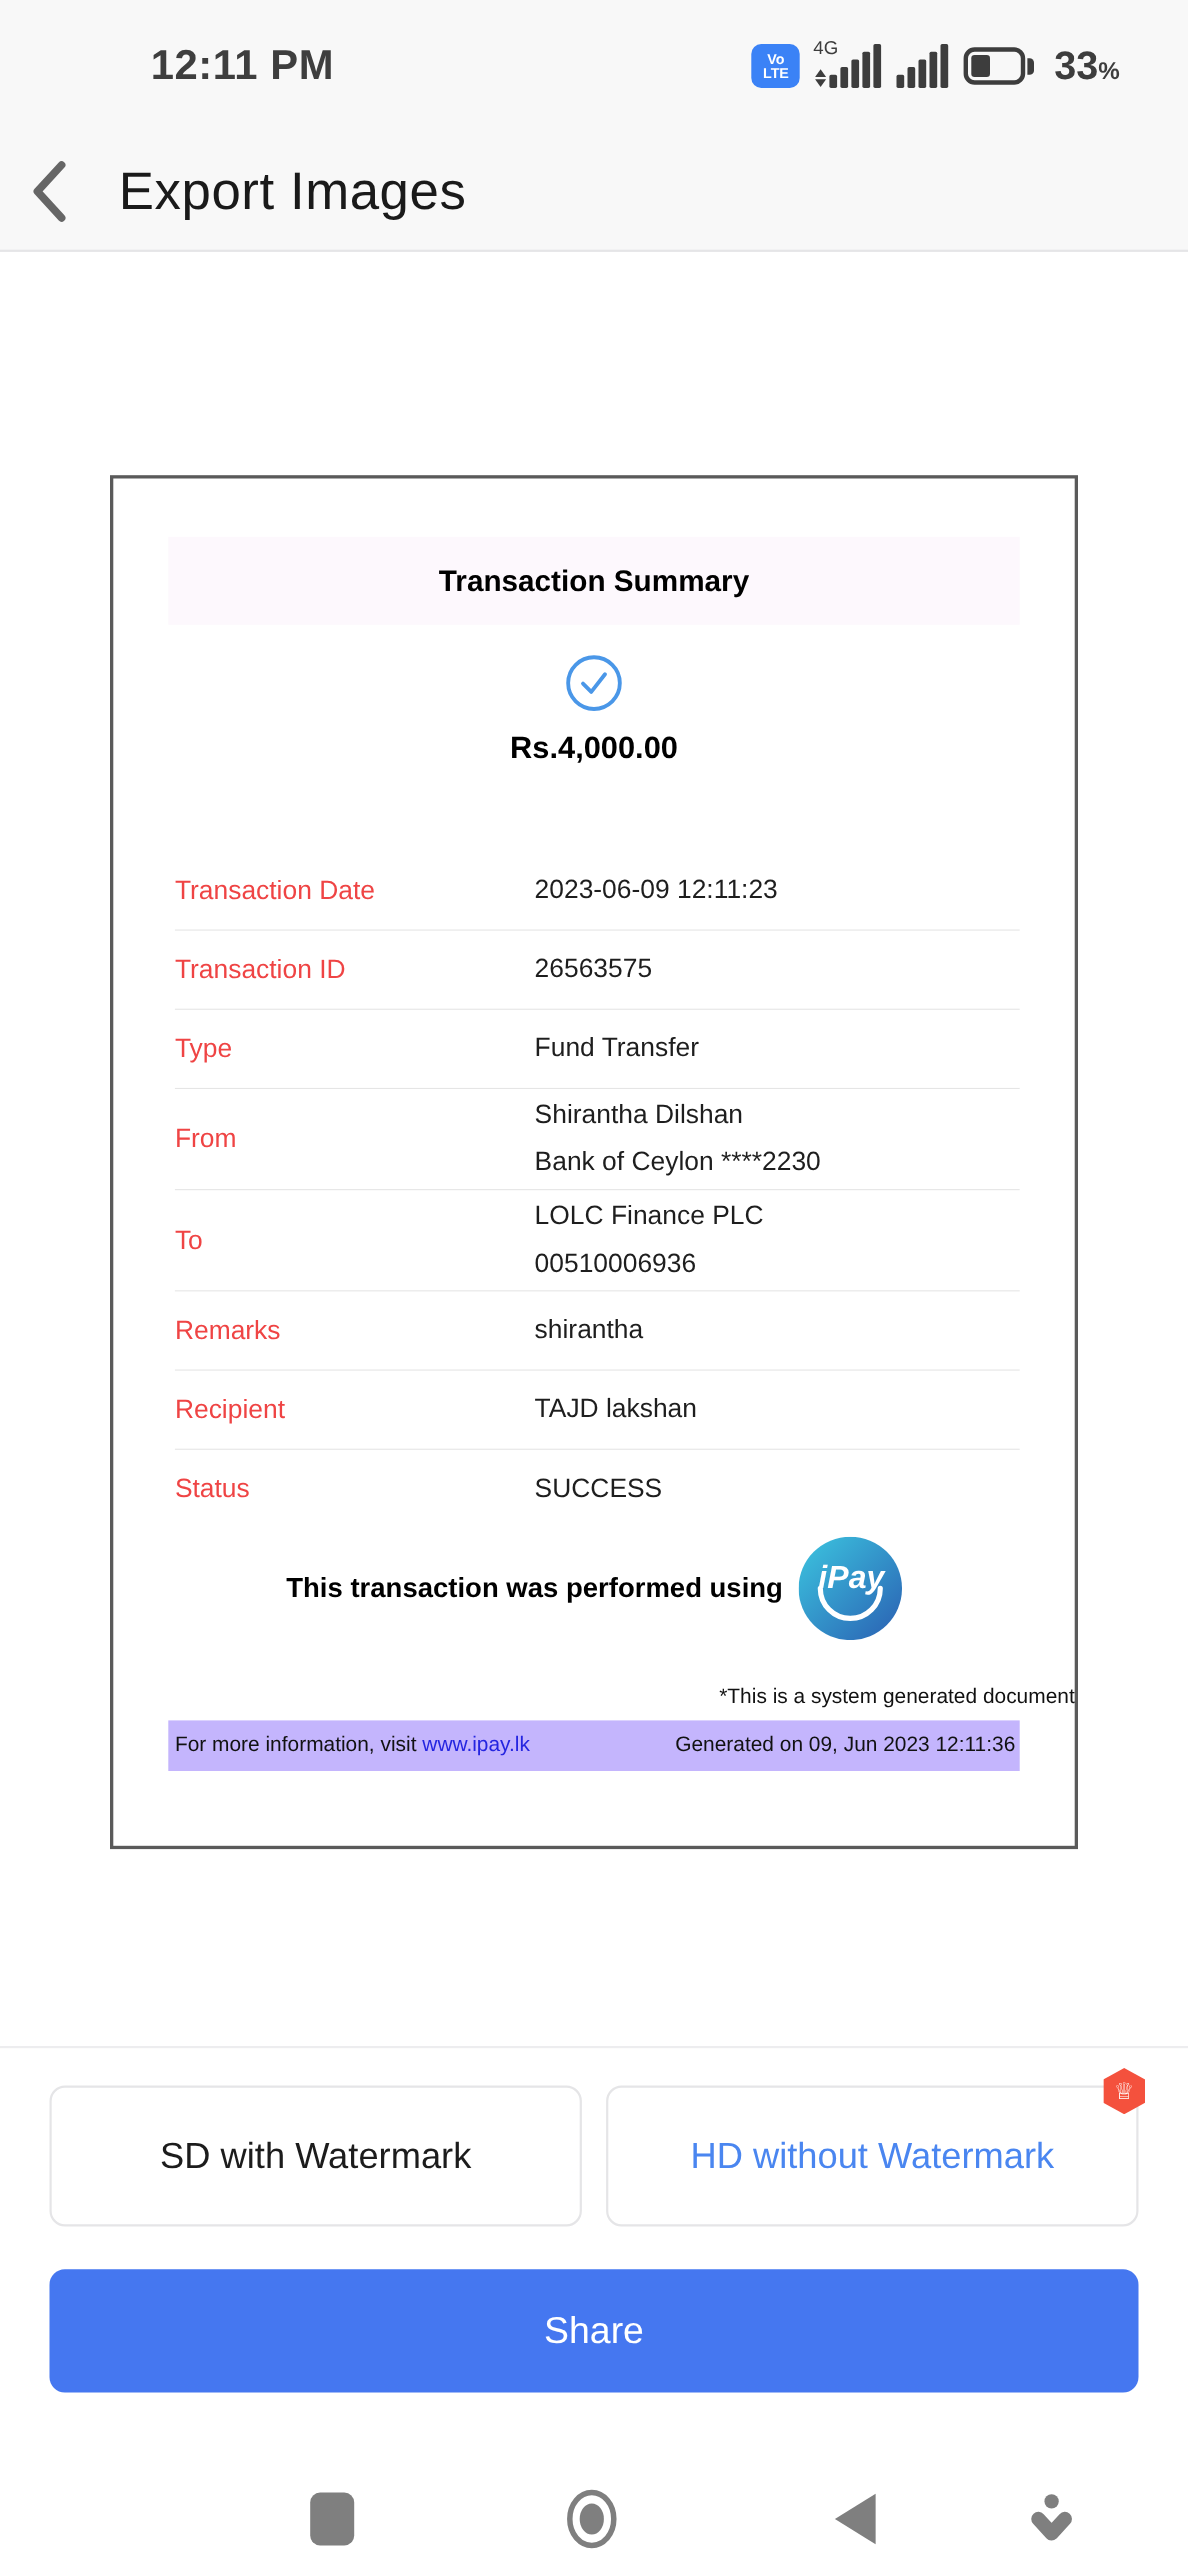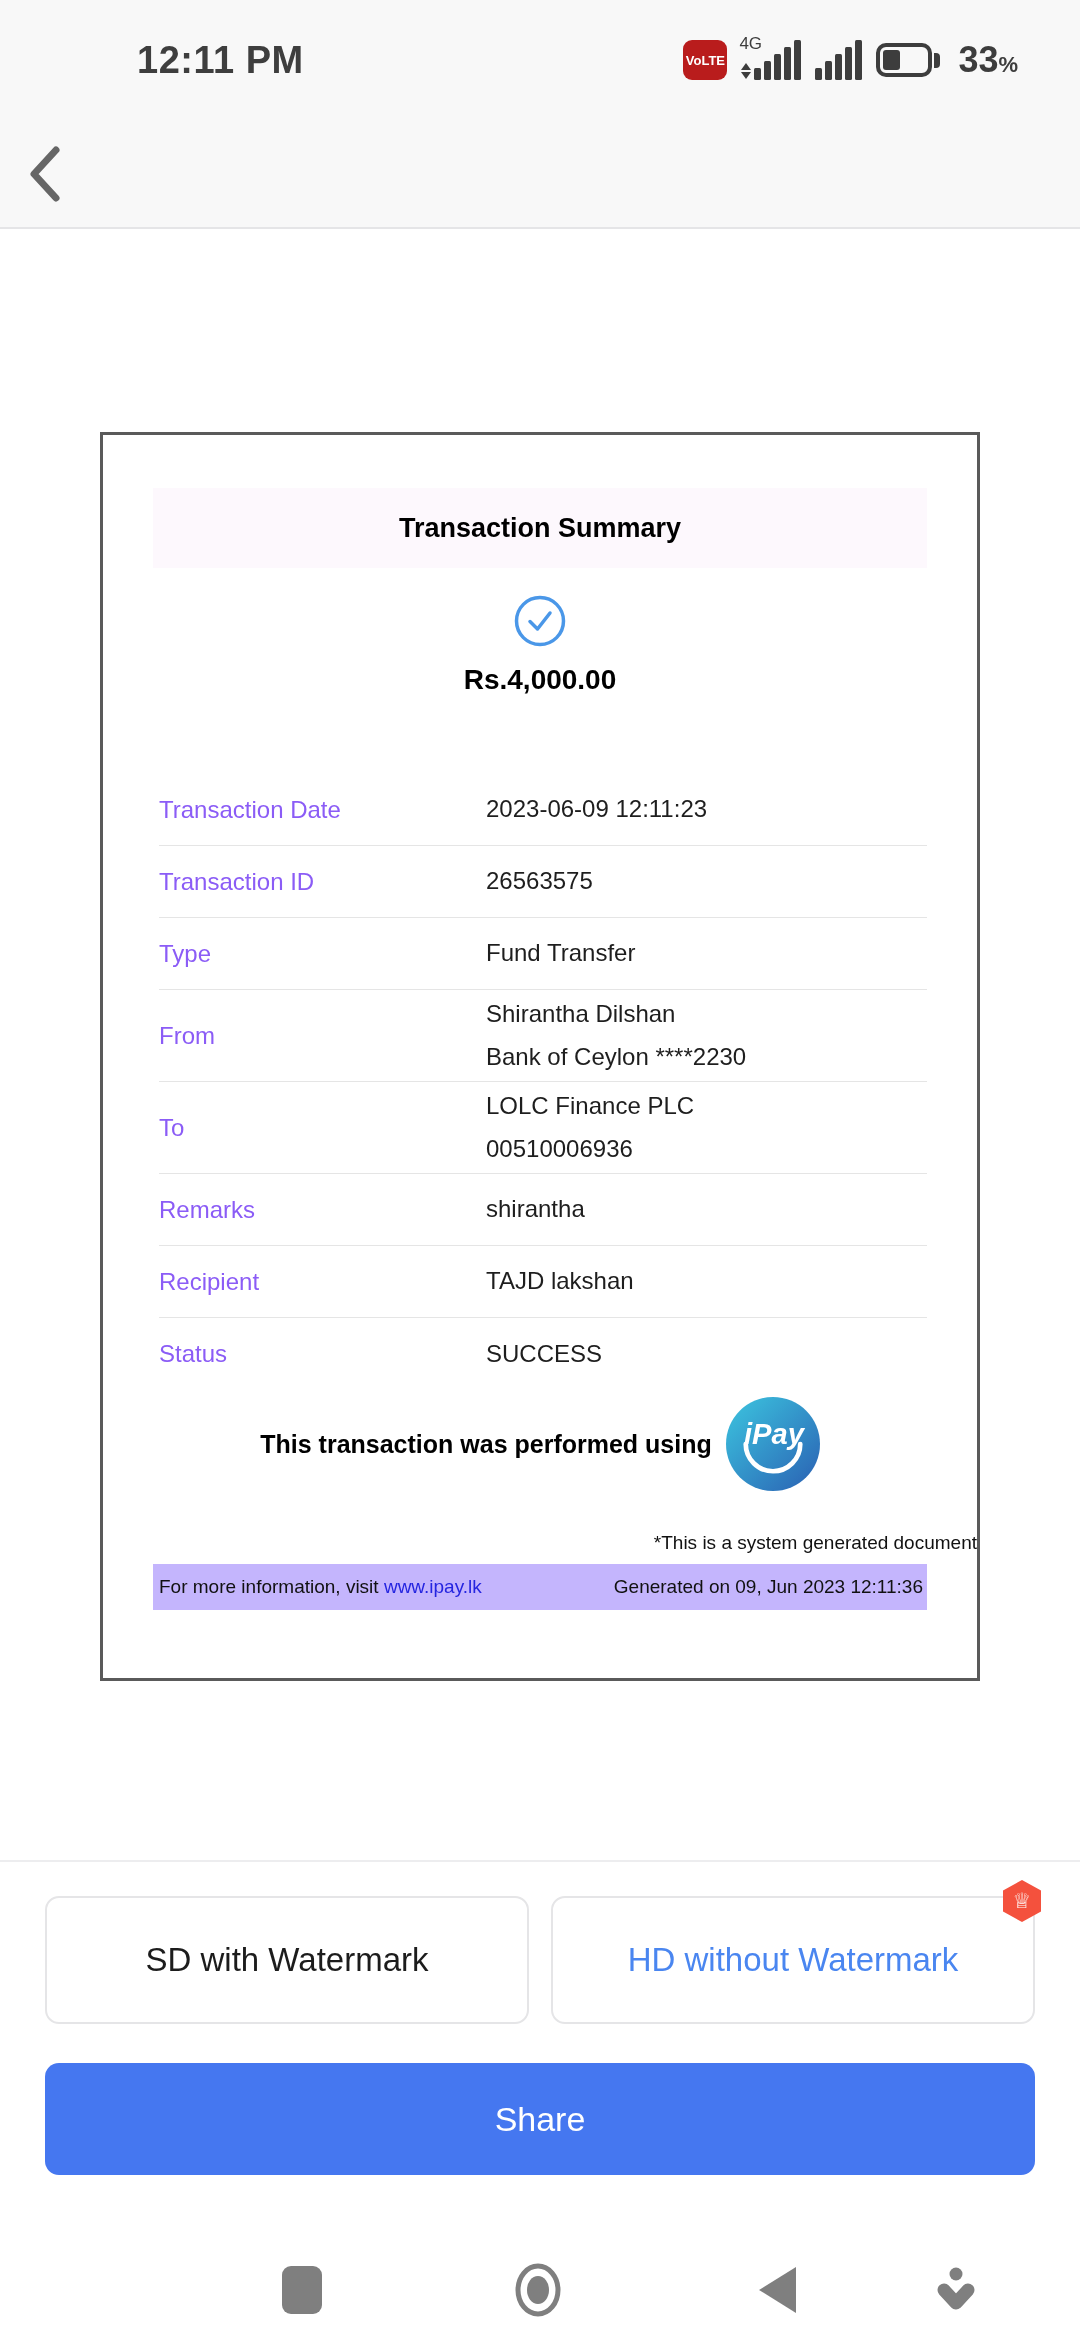--- a/index.html
+++ b/index.html
@@ -6,21 +6,21 @@
   html,body { width:1080px; height:2340px; }
   body { font-family:"Liberation Sans", sans-serif; background:#ffffff; position:relative; overflow:hidden; }
 
   .screen { position:absolute; inset:0; width:1080px; height:2340px; background:#ffffff; }
 
   
   .top-region { position:absolute; top:0; left:0; width:1080px; height:229px; background:#f8f8f8; border-bottom:2px solid #e5e5e7;padding-left:36px; }
   .status-bar { position:absolute; top:40px; left:137px; right:62px; height:40px; display:flex; align-items:center; justify-content:space-between; color:#3e3e3e; }
   .time { font-size:38px; font-weight:bold; letter-spacing:0.5px; color:#3e3e3e; }
   .status-icons { display:flex; align-items:center; gap:14px; }
-  .volte-badge { width:44px; height:40px; background:#b91c1c; border-radius:9px; display:flex; flex-direction:row; align-items:center; justify-content:center; line-height:1; }
+  .volte-badge { width:44px; height:40px; background:#3b82f6; border-radius:9px; display:flex; flex-direction:column; align-items:center; justify-content:center; line-height:1; }
   .volte-badge span { color:#fff; font-weight:bold; font-size:13px; }
   .signal-group { position:relative; display:flex; align-items:flex-end; height:40px; }
   .net-type { position:absolute; top:-6px; left:-2px; font-size:17px; color:#3d3d3d; }
   .net-arrows { display:flex; flex-direction:column; gap:2px; margin-right:3px; margin-bottom:1px; }
   .arr-up { width:0; height:0; border-left:5px solid transparent; border-right:5px solid transparent; border-bottom:7px solid #3d3d3d; }
   .arr-dn { width:0; height:0; border-left:5px solid transparent; border-right:5px solid transparent; border-top:7px solid #3d3d3d; }
   .bars { display:flex; align-items:flex-end; gap:3px; }
   .bars i { display:block; width:7px; background:#3d3d3d; border-radius:1.5px; }
   .bars i:nth-child(1){height:12px;} .bars i:nth-child(2){height:19px;}
   .bars i:nth-child(3){height:26px;} .bars i:nth-child(4){height:33px;}
@@ -40,21 +40,21 @@
   .receipt-card { position:absolute; top:432px; left:100px; width:880px; height:1249px; background:#fff; border:3px solid #5a5a5a; }
   .receipt-banner { margin:53px auto 0; width:774px; height:80px; background:#fdf8fd; display:flex; align-items:center; justify-content:center; }
   .receipt-banner h2 { font-size:27px; font-weight:bold; color:#000; }
   .check-wrap { margin-top:26px; display:flex; justify-content:center; }
   .amount { margin-top:16px; text-align:center; font-size:28px; font-weight:bold; color:#000; }
 
   .rows { margin-top:78px; }
   .row { display:flex; align-items:center; margin:0 50px 0 56px; min-height:72px; border-bottom:1px solid #e5e5e5; }
   .row.double { min-height:92px; }
   .row.last { border-bottom:none; }
-  .row .label { width:327px; font-size:24px; color:#8b5cf6; }
+  .row .label { width:327px; font-size:24px; color:#ef4444; }
   .row .values { flex:1; display:flex; flex-direction:column; justify-content:center; gap:14px; }
   .row .values span { font-size:24px; color:#1e1e1e; line-height:1.2; }
 
   .performed { margin-top:6px; height:96px; display:flex; align-items:center; justify-content:center; gap:14px; }
   .performed .performed-text { font-size:25px; font-weight:bold; color:#000; }
 
   .footnote { margin:40px 0 0 56px; font-size:19px; color:#111;text-align:right; }
   .receipt-footer { margin:10px auto 0; width:774px; height:46px; background:#c4b5fd; display:flex; align-items:center; justify-content:space-between; padding:0 4px 0 6px; }
   .footer-left { font-size:19px; color:#111; }
   .footer-left a { color:#2525e0; text-decoration:none; }
@@ -124,20 +124,21 @@
         <span class="battery-pct"><span>33</span><small>%</small></span>
       </span>
     </div>
 
     <div class="app-header">
       <button class="back-button">
         <svg width="34" height="58" viewBox="0 0 34 58">
           <polyline points="28,5 6,29 28,53" fill="none" stroke="#666" stroke-width="7" stroke-linecap="round" stroke-linejoin="round"></polyline>
         </svg>
       </button>
+      <h1 class="header-title">Export Images</h1>
     </div>
   </div>
 
   <div class="receipt-card">
     <div class="receipt-banner">
       <h2>Transaction Summary</h2>
     </div>
 
     <div class="check-wrap">
       <svg width="54" height="54" viewBox="0 0 54 54">

